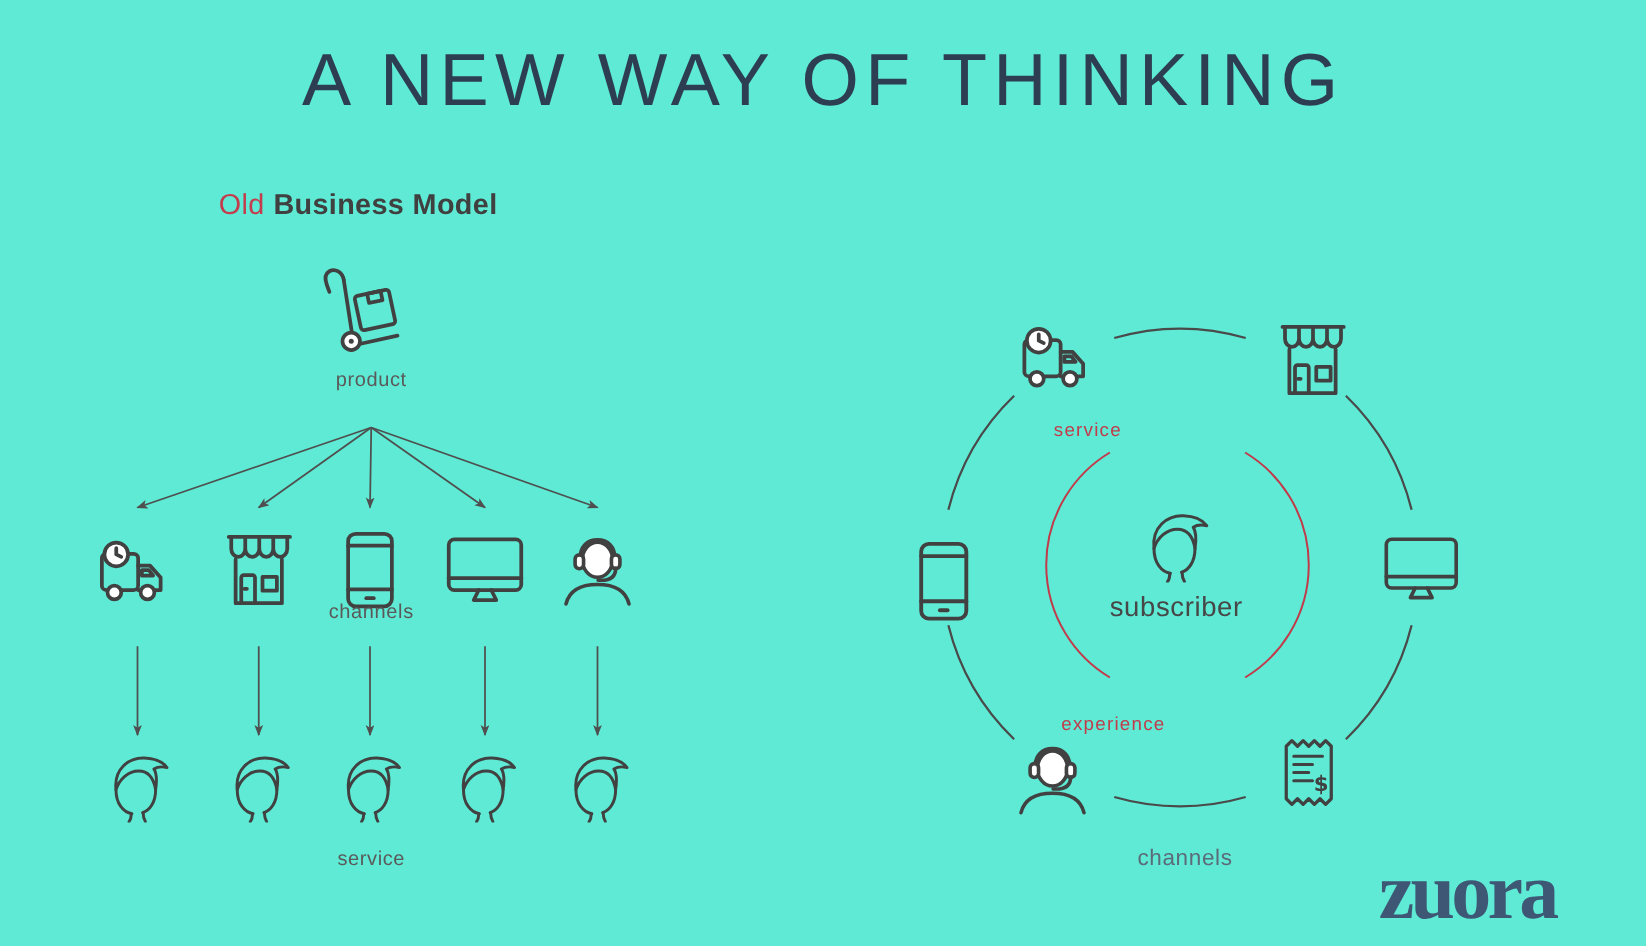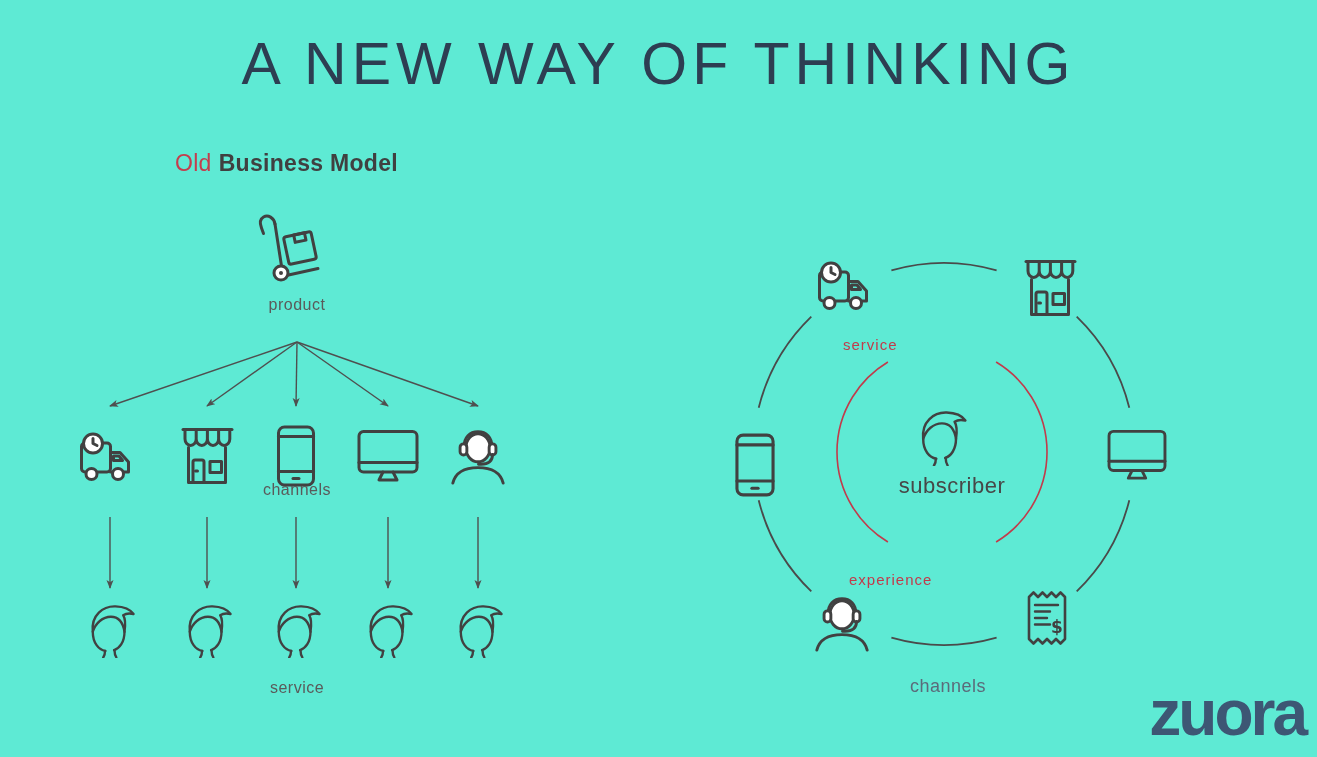--- a/index.html
+++ b/index.html
@@ -16,22 +16,22 @@
   .ico{stroke:#414141;fill:none;stroke-width:3;stroke-linecap:round;stroke-linejoin:round;}
   .arrowsvg{position:absolute;}
   .arrowsvg line{stroke:#4f4f4f;stroke-width:1.4;}
   .arcs{position:absolute;left:0;top:0;}
   .arc-gray{stroke:#4a4a4a;stroke-width:1.8;fill:none;}
   .arc-red{stroke:#c13b4b;stroke-width:1.6;fill:none;}
   .new-diagram{position:absolute;left:698px;top:222px;width:500px;height:480px;}
   .red-lbl{position:absolute;text-align:left;color:#c13b4b;font-size:15px;letter-spacing:1px;}
   .sub-lbl{position:absolute;text-align:center;color:#474747;font-size:22px;letter-spacing:0.5px;}
   .slate-lbl{position:absolute;text-align:center;color:#5b6b7a;font-size:18px;letter-spacing:0.5px;}
-  .logo{position:absolute;left:1103px;top:681px;width:202px;text-align:right;
-        font-family:Liberation Sans, sans-serif;font-size:64px;font-weight:700;
+  .logo{position:absolute;left:1103px;top:681px;width:202px;
+        font-family:Liberation Serif, serif;font-size:64px;font-weight:700;
         letter-spacing:-3px;color:#3d5774;line-height:64px;}
   .hidden-defs{position:absolute;width:0;height:0;overflow:hidden;}
 </style>
 </head>
 <body>
 
 <svg class="hidden-defs" aria-hidden="true">
   <defs>
     <marker id="arr" markerUnits="userSpaceOnUse" markerWidth="10" markerHeight="8" refX="8" refY="3.5" orient="auto">
       <path d="M0,0 L9,3.5 L0,7 L2.2,3.5 Z" fill="#4f4f4f" stroke="none"></path>
@@ -238,20 +238,20 @@
     </div>
 
     <div class="red-lbl" style="left:145px;top:114px;width:200px;">service</div>
     <div class="red-lbl" style="left:151px;top:349px;width:200px;">experience</div>
 
     <div class="icon" style="left:213px;top:182px;width:60px;height:64px;">
       <svg viewBox="0 0 64 64">
           <use class="ico" href="#sym-head"></use>
         </svg>
     </div>
-    <div class="sub-lbl" style="left:154px;top:251px;width:200px;">subscriber</div>
+    <div class="sub-lbl" style="left:143px;top:251px;width:200px;">subscriber</div>
 
     <div class="slate-lbl" style="left:150px;top:454px;width:200px;">channels</div>
   </div>
 
   <div class="logo">zuora</div>
 
 </div>
 
 </body></html>

